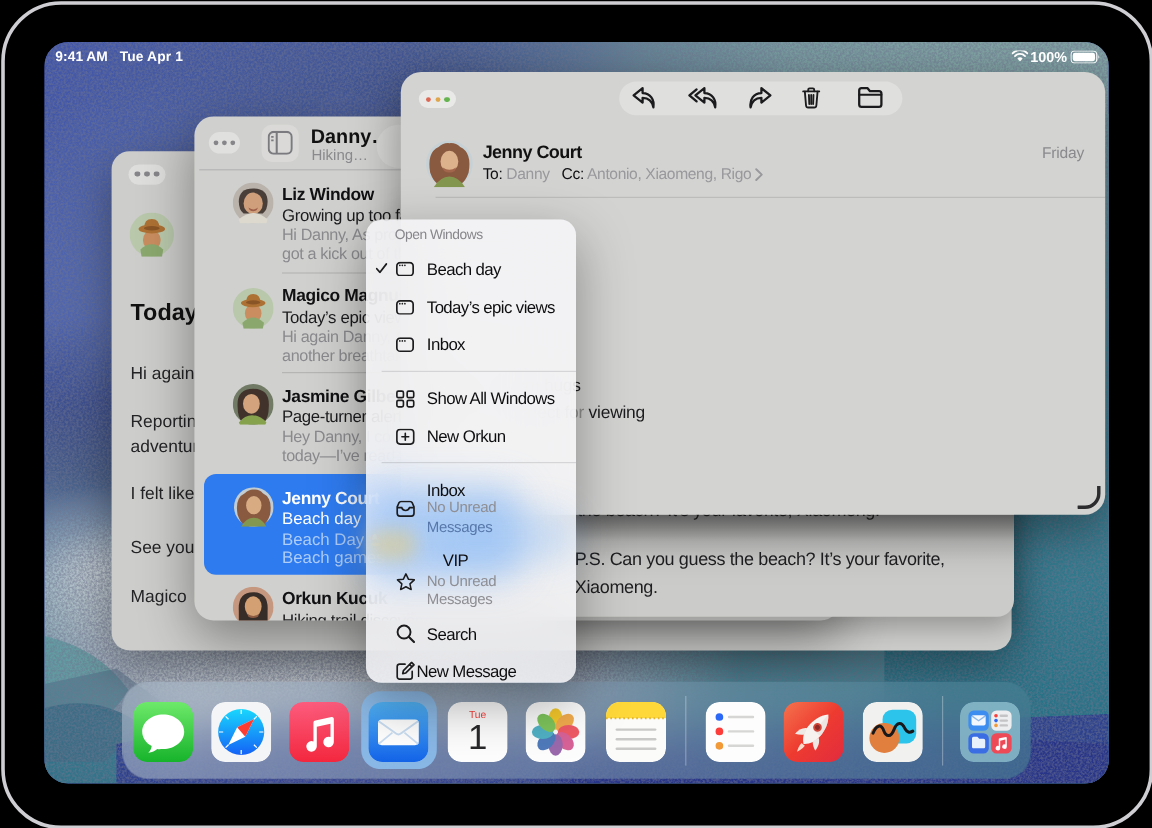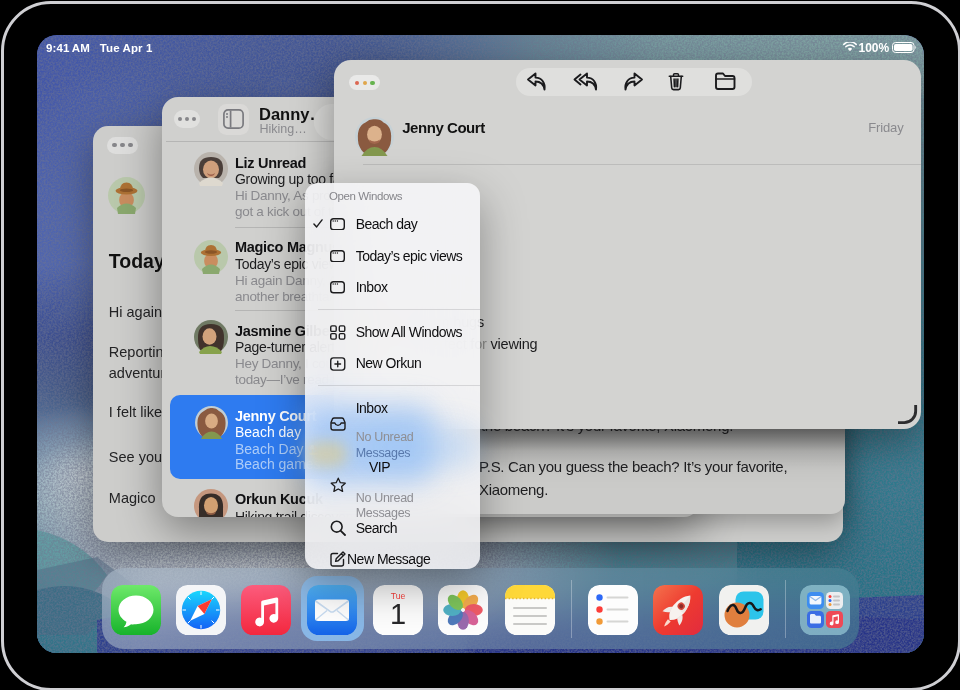--- a/index.html
+++ b/index.html
@@ -9,21 +9,21 @@
   #screen{position:absolute;left:37px;top:35px;width:887px;height:618px;border-radius:20px;overflow:hidden;background:#3b4f9e;}
   .win{position:absolute;background:#d2d2d0;}
   .dots-pill{position:absolute;background:rgba(255,255,255,0.34);border-radius:10px;display:flex;align-items:center;justify-content:center;gap:3.6px;}
   .gdot{width:4.4px;height:4.4px;border-radius:50%;background:#86868a;}
   .sep{position:absolute;height:1px;background:rgba(60,60,67,0.18);}
   .nm{font-weight:bold;font-size:14.5px;color:#111113;letter-spacing:-0.3px;}
   .sj{font-size:14px;color:#1c1c1e;letter-spacing:-0.3px;}
   .pv{font-size:13.5px;color:#8a8a8e;letter-spacing:-0.3px;}
   .row{position:absolute;left:73px;}
   .mi{position:absolute;font-size:14px;color:#0e0e10;letter-spacing:-0.5px;}
-  .msub{position:absolute;font-size:12.5px;color:#8e8e93;letter-spacing:-0.3px;margin-top:14px;}
+  .msub{position:absolute;font-size:12.5px;color:#8e8e93;letter-spacing:-0.3px;}
   .micon{position:absolute;left:25px;}
   .dock-ic{position:absolute;width:50px;height:50px;border-radius:11.5px;top:549.8px;overflow:hidden;}
   .dsep{position:absolute;top:545px;width:1px;height:58px;background:rgba(255,255,255,0.3);}
 </style></head>
 <body>
 <div id="stage">
   <div id="rim"></div>
   <div id="screen">
     <svg class="abs" style="left:0;top:0" width="887" height="618" viewBox="0 0 887 618">
       <defs>
@@ -127,21 +127,21 @@
       <div class="abs" style="left:152px;top:7.3px;width:36px;height:36px;border-radius:50%;background:#d9d9d7;"></div>
       <div class="sep" style="left:4px;top:44.4px;width:534px;"></div>
 
       <svg class="abs" style="left:32px;top:55.7px" width="34" height="34" viewBox="0 0 34 34">
         <circle cx="17" cy="17" r="17" fill="#b9b3ac"></circle>
         <path d="M5 16 Q5 5 17 5 Q29 5 29 16 Q29 23 25 26 L9 26 Q5 23 5 16Z" fill="#4a3e39"></path>
         <ellipse cx="17" cy="17.5" rx="8" ry="9" fill="#cf9f7c"></ellipse>
         <path d="M13 21 Q17 24 21 21 L20 23 Q17 25 14 23 Z" fill="#9e5f4a"></path>
         <path d="M5 31 Q11 25.5 17 25.5 Q23 25.5 29 31 L28 34 L6 34Z" fill="#ded9cf"></path>
       </svg>
-      <div class="row nm" style="top:58.5px;">Liz Unread</div>
+      <div class="row nm" style="top:58.5px;">Liz Window</div>
       <div class="row sj" style="top:74.4px;">Growing up too fast</div>
       <div class="row pv" style="top:91.4px;">Hi Danny, As promised, I</div>
       <div class="row pv" style="top:107.6px;">got a kick out of the</div>
       <div class="sep" style="left:73px;top:129.9px;width:465px;"></div>
 
       <svg class="abs" style="left:32px;top:143.2px" width="34" height="34" viewBox="0 0 34 34">
         <circle cx="17" cy="17" r="17" fill="#b9c8ab"></circle>
         <ellipse cx="17" cy="21" rx="6.9" ry="7.7" fill="#c98d5f"></ellipse>
         <path d="M11.2 12 Q11 5 17 5 Q23 5 22.8 12 Z" fill="#ad7134"></path>
         <ellipse cx="17" cy="12.6" rx="10.2" ry="3.4" fill="#ad7134"></ellipse>
@@ -224,20 +224,23 @@
         </g>
       </svg>
       <svg class="abs" style="left:21.4px;top:56.9px" width="39" height="39" viewBox="0 0 39 39">
         <circle cx="19.5" cy="19.5" r="19.5" fill="#c6d1d6"></circle>
         <path d="M3.5 27 Q0.5 10 10.5 5.5 Q14.5 1.8 19.5 2.3 Q25 1.8 28.5 5.5 Q38.5 10 35.5 27 Q33 34 29 36.5 L10 36.5 Q6 34 3.5 27Z" fill="#8a5a40"></path>
         <ellipse cx="19.5" cy="17.5" rx="7.4" ry="8.8" fill="#dcb28c"></ellipse>
         <path d="M14 22.5 Q19.5 26.5 25 22.5 L24 25.5 Q19.5 28 15 25.5Z" fill="#a2664c"></path>
         <path d="M6.5 39 Q12 30 19.5 30 Q27 30 32.5 39 Z" fill="#83984e"></path>
       </svg>
       <div class="abs" style="left:68.2px;top:59.3px;font-size:15px;font-weight:bold;color:#111;letter-spacing:-0.45px;">Jenny Court</div>
+      <div class="abs" style="left:68.2px;top:77.3px;font-size:13px;color:#101012;letter-spacing:-0.3px;">To: <span style="color:#98989d">Danny</span>&nbsp;&nbsp; Cc: <span style="color:#98989d">Antonio, Xiaomeng, Rigo <svg width="7" height="11" viewBox="0 0 7 11" style="vertical-align:-1.5px">
+              <path d="M1.2 1 L5.8 5.5 L1.2 10" fill="none" stroke="#98989d" stroke-width="1.6" stroke-linecap="round" stroke-linejoin="round"></path>
+            </svg></span></div>
       <div class="abs" style="right:17.5px;top:60px;font-size:13px;color:#8a8a8e;letter-spacing:-0.15px;">Friday</div>
       <div class="sep" style="left:29px;top:104px;width:558px;background:rgba(60,60,67,0.15);"></div>
       <div class="abs" style="left:25.2px;top:254px;font-size:14.5px;color:#1c1c1e;letter-spacing:-0.2px;white-space:nowrap;"><span style="color:#8f8f8d">Sending warm hug</span>s</div>
       <div class="abs" style="left:89.6px;top:275.8px;font-size:14.5px;color:#1c1c1e;letter-spacing:-0.2px;white-space:nowrap;"><span style="color:#8f8f8d">perfect for </span>viewing</div>
       <div class="abs" style="left:26px;top:252px;width:13px;height:13px;border-radius:50%;background:rgba(228,196,98,0.95);filter:blur(2px);"></div>
       <div class="abs" style="left:40px;top:273px;width:12px;height:12px;border-radius:50%;background:rgba(226,188,92,0.85);filter:blur(2.5px);"></div>
       <div class="abs" style="left:27px;top:295px;width:11px;height:11px;border-radius:50%;background:rgba(210,190,120,0.6);filter:blur(3px);"></div>
       <svg class="abs" style="right:2px;bottom:3px" width="21" height="21" viewBox="0 0 22 22">
         <path d="M2 20 L8 20 A 12 12 0 0 0 20 8 L20 2" fill="none" stroke="#2c2c2e" stroke-width="3" stroke-linecap="round" transform="translate(-1.5,-1.5)"></path>
       </svg>

